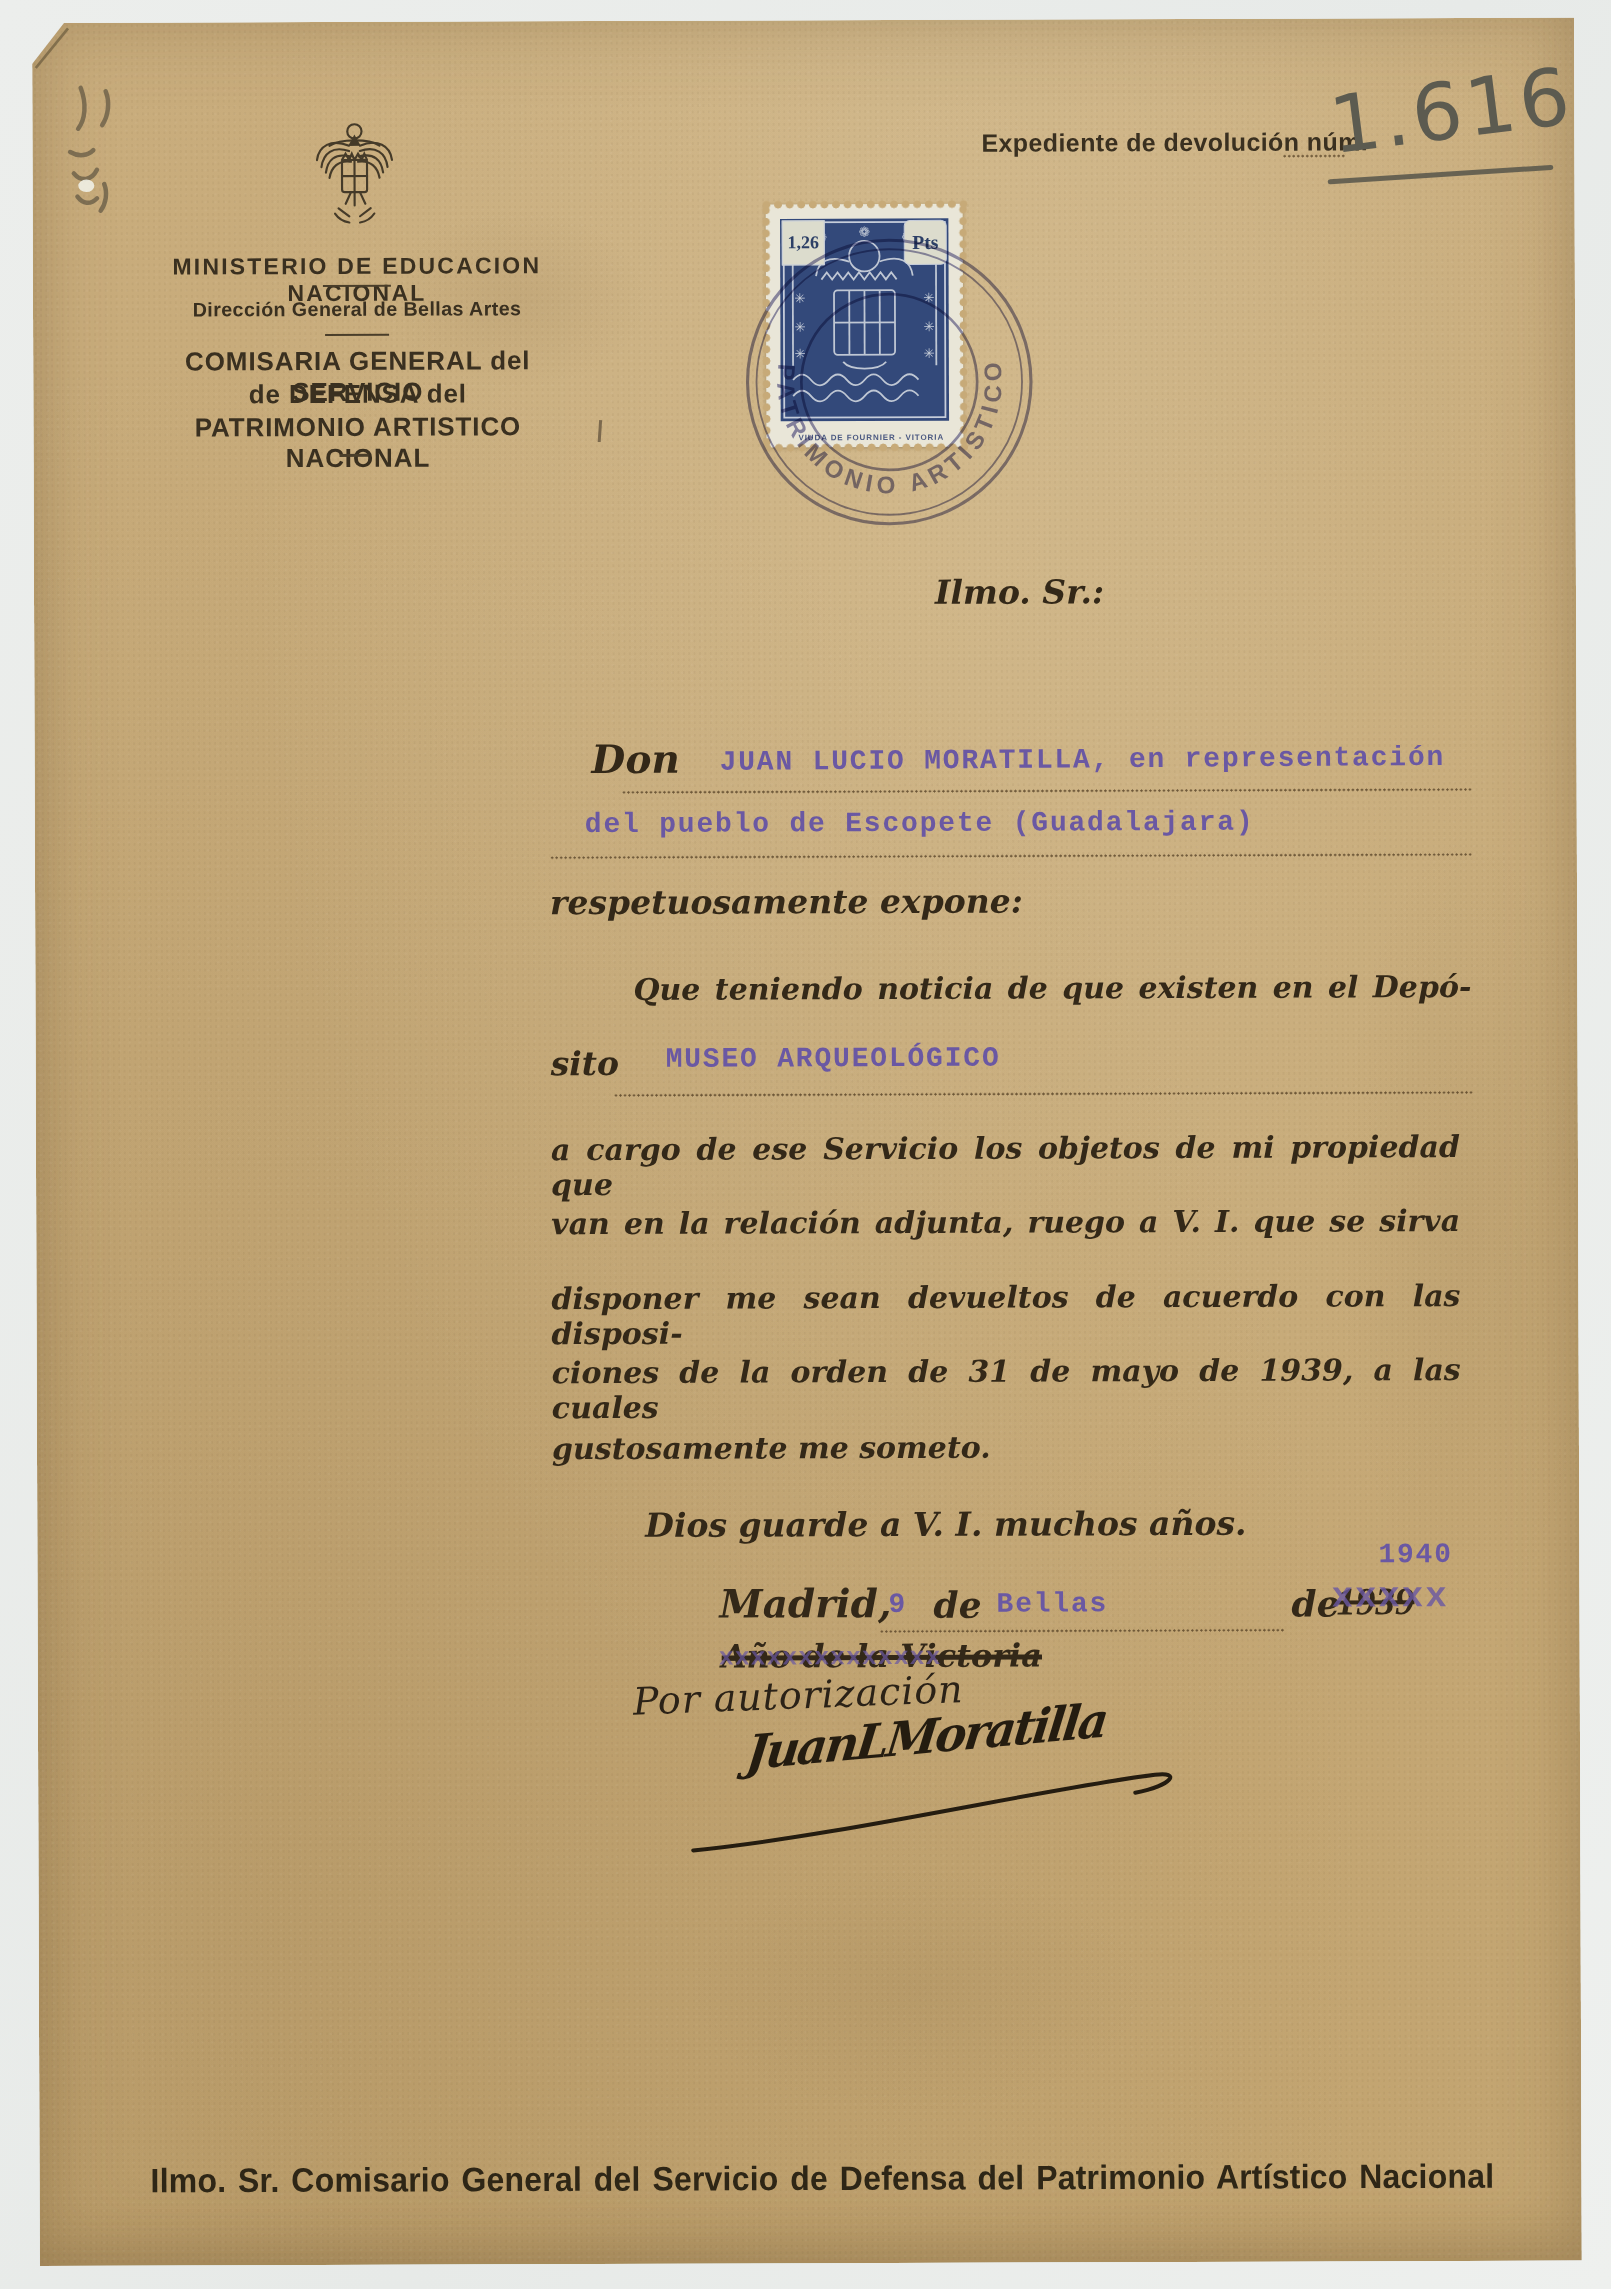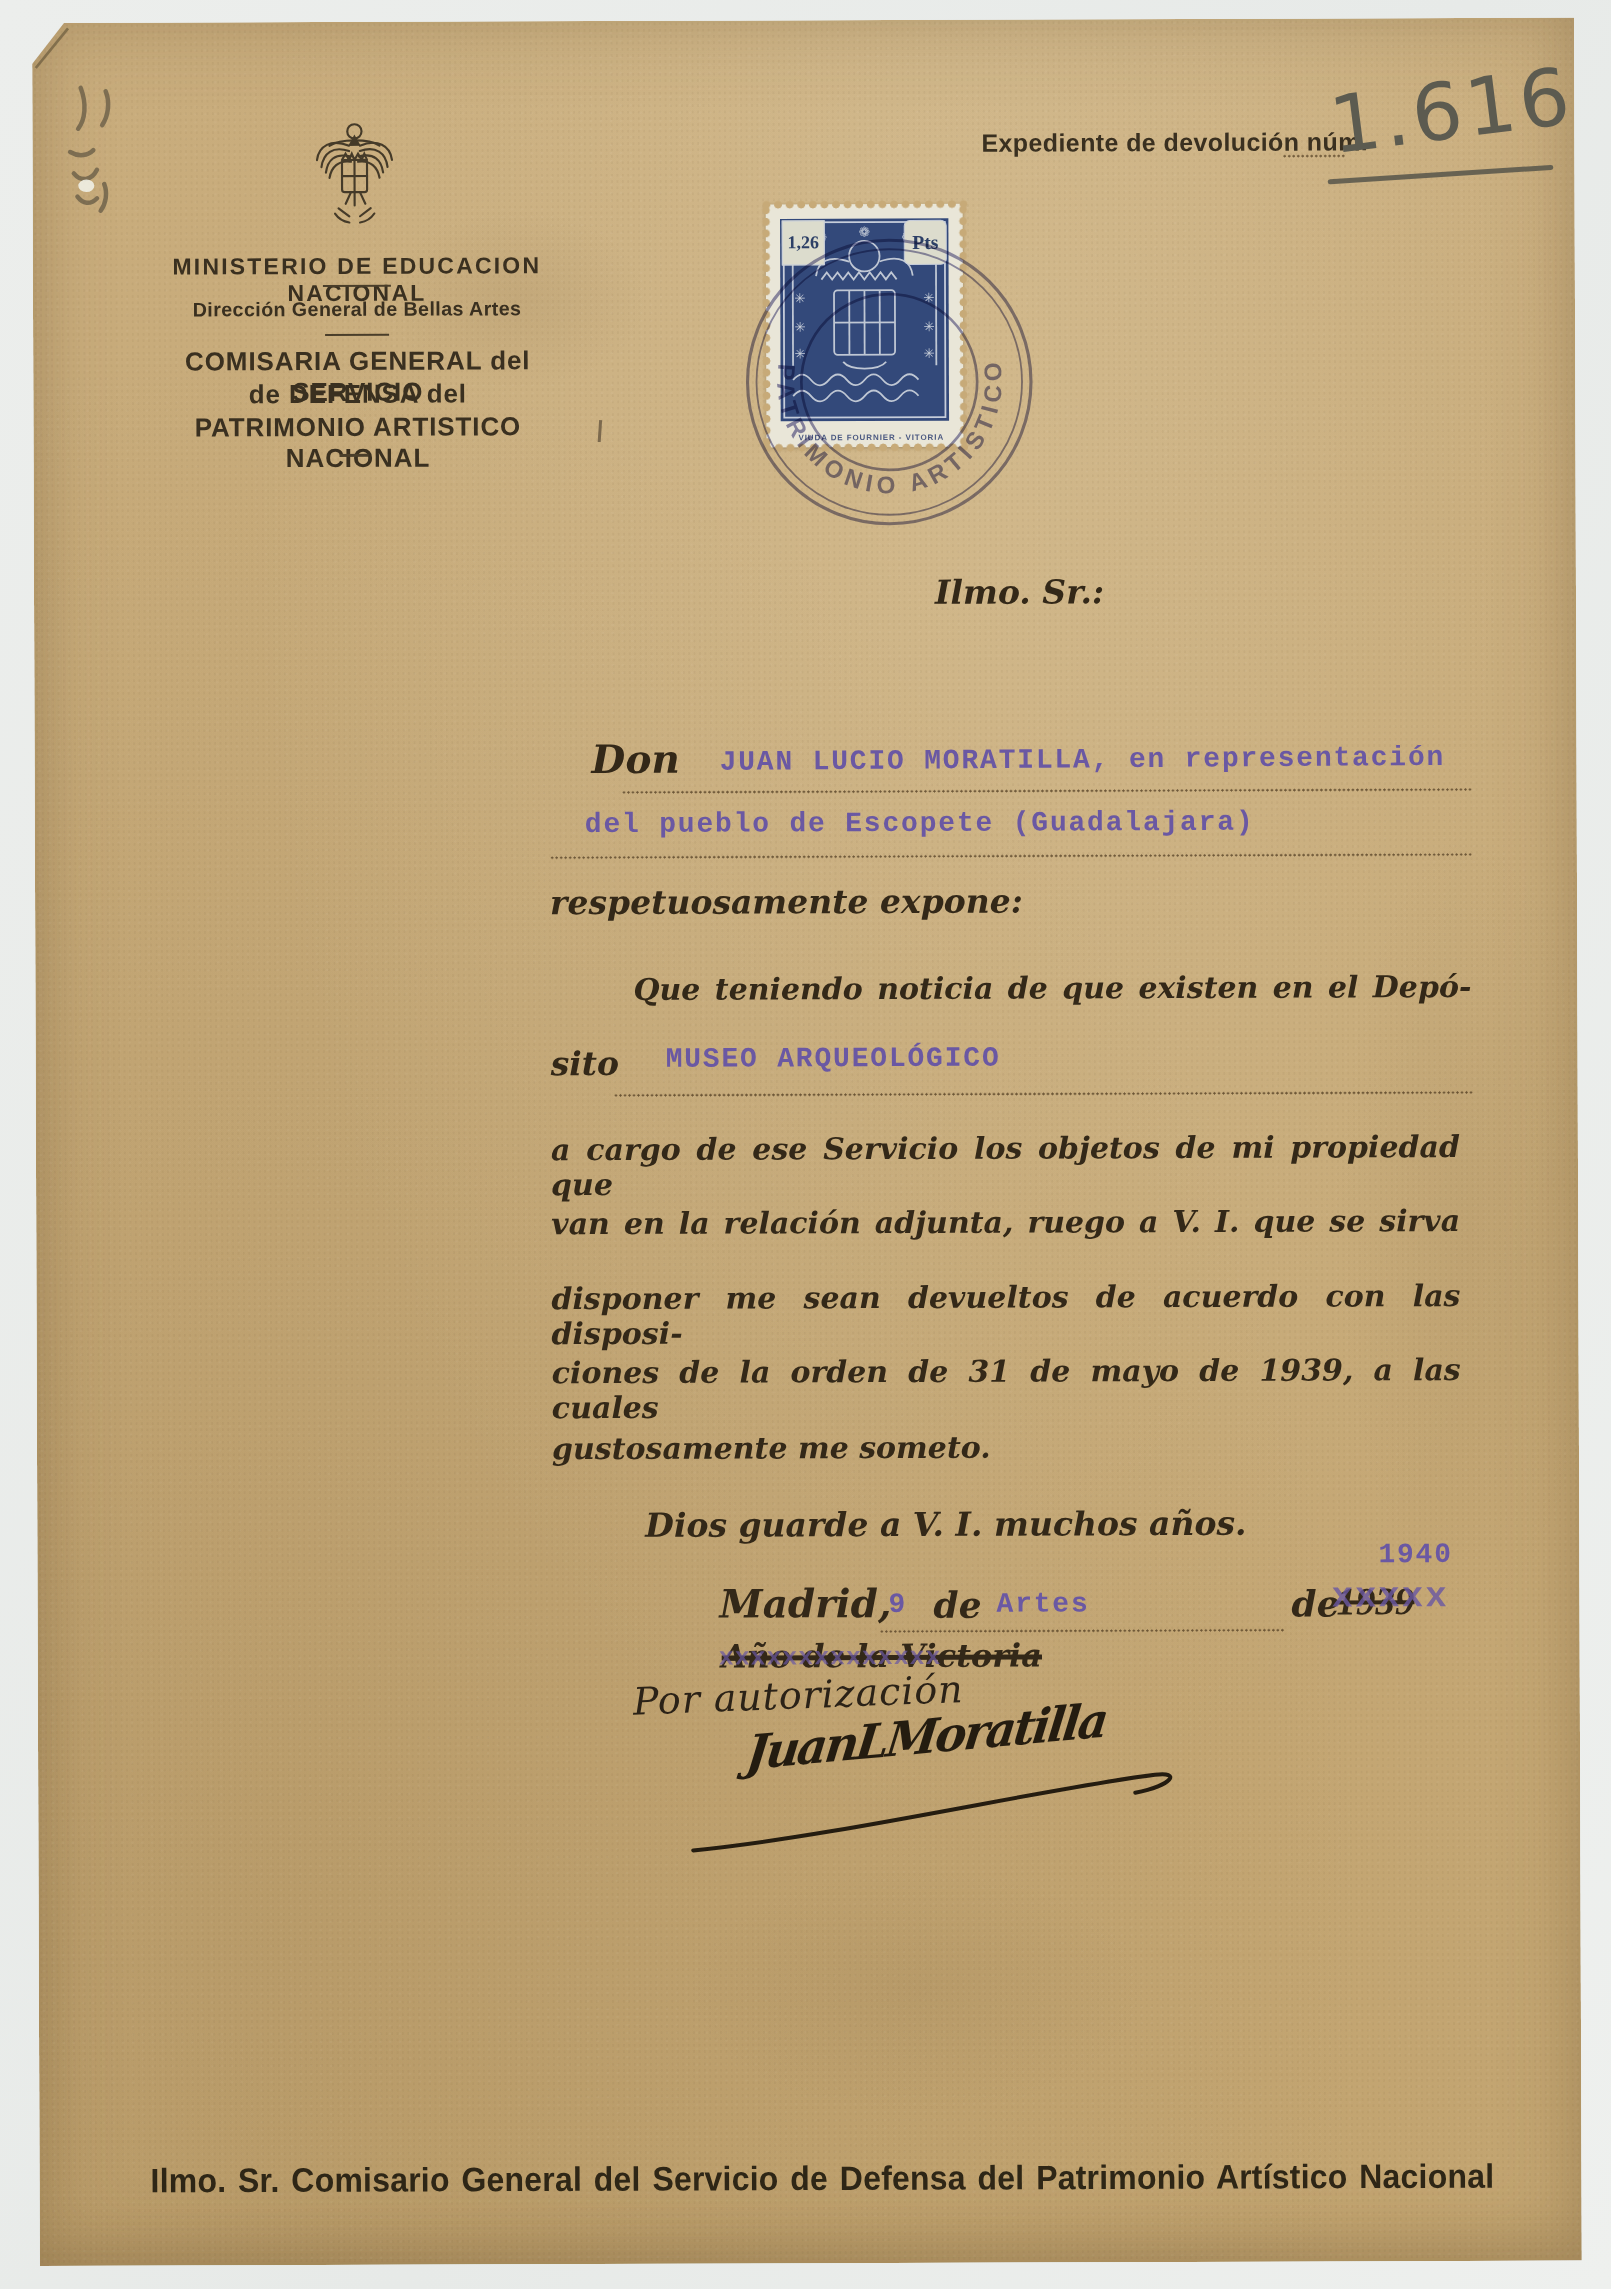--- a/index.html
+++ b/index.html
@@ -181,21 +181,21 @@
   <div class="abs scr justified" style="left:515px;top:1260px;width:909px;font-size:30px;">disponer me sean devueltos de acuerdo con las disposi-</div>
   <div class="abs scr justified" style="left:515px;top:1334px;width:909px;font-size:30px;">ciones de la orden de 31 de mayo de 1939, a las cuales</div>
   <div class="abs scr" style="left:515px;top:1410px;font-size:30px;">gustosamente me someto.</div>
 
   <div class="abs scr" style="left:608px;top:1485px;font-size:33px;">Dios guarde a V. I. muchos años.</div>
 
   <div class="abs typed" style="left:1305px;top:1521px;font-size:28px;letter-spacing:1.8px;margin-left:36px;">1940</div>
   <div class="abs scr" style="left:682px;top:1560px;font-size:39px;">Madrid,</div>
   <div class="abs typed" style="left:851px;top:1569px;font-size:28px;">9</div>
   <div class="abs scr" style="left:896px;top:1564px;font-size:36px;">de</div>
-  <div class="abs typed" style="left:959px;top:1569px;font-size:28px;letter-spacing:1.8px;">Artes</div>
+  <div class="abs typed" style="left:959px;top:1569px;font-size:28px;letter-spacing:1.8px;">Bellas</div>
   <div class="dotted" style="left:842px;top:1610px;width:405px;"></div>
   <div class="abs scr" style="left:1254px;top:1564px;font-size:36px;">de</div>
   <div class="abs scr strike" style="left:1299px;top:1560px;font-size:39px;font-family:Liberation Serif, serif;">1939</div>
   <div class="abs typed" style="left:1294px;top:1558px;font-size:36px;letter-spacing:1.8px;opacity:.8;">xxxxx</div>
 
   <div class="abs scr strike" style="left:684px;top:1617px;font-size:32px;text-decoration-thickness:4.5px;">Año de la Victoria</div>
   <div class="abs typed" style="left:681px;top:1623px;font-size:25px;letter-spacing:0.9px;opacity:.7;">xxxxxxxxxxxxxx</div>
 
   <div class="abs" style="left:595px;top:1653px;font-family:'DejaVu Serif',serif;font-style:italic;font-size:38px;color:#2b2217;transform:rotate(-2deg);letter-spacing:0.9px;">Por autorización</div>
   <div class="abs" style="left:708px;top:1689px;font-family:'DejaVu Serif',serif;font-style:italic;font-weight:700;font-size:47px;color:#241c10;transform:rotate(-5deg) skewX(-12deg);letter-spacing:-2.7px;">JuanLMoratilla</div>

